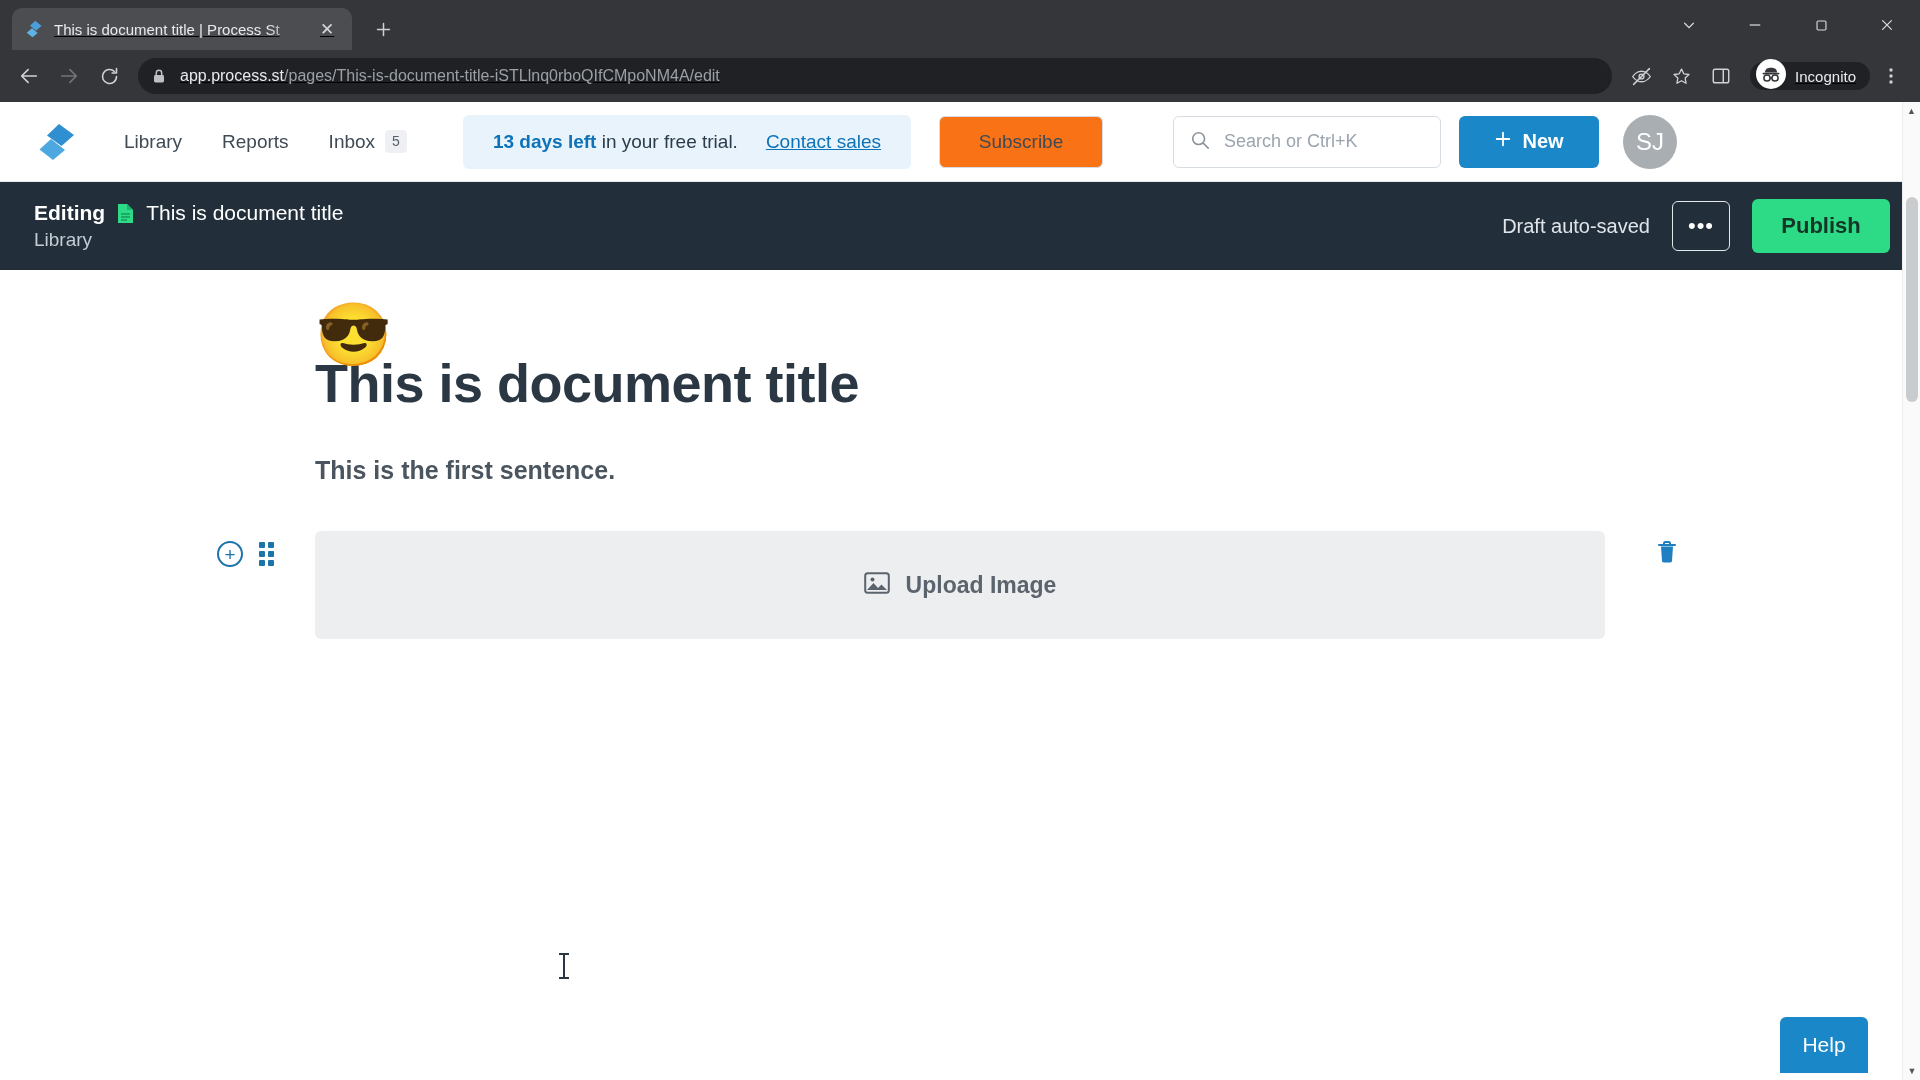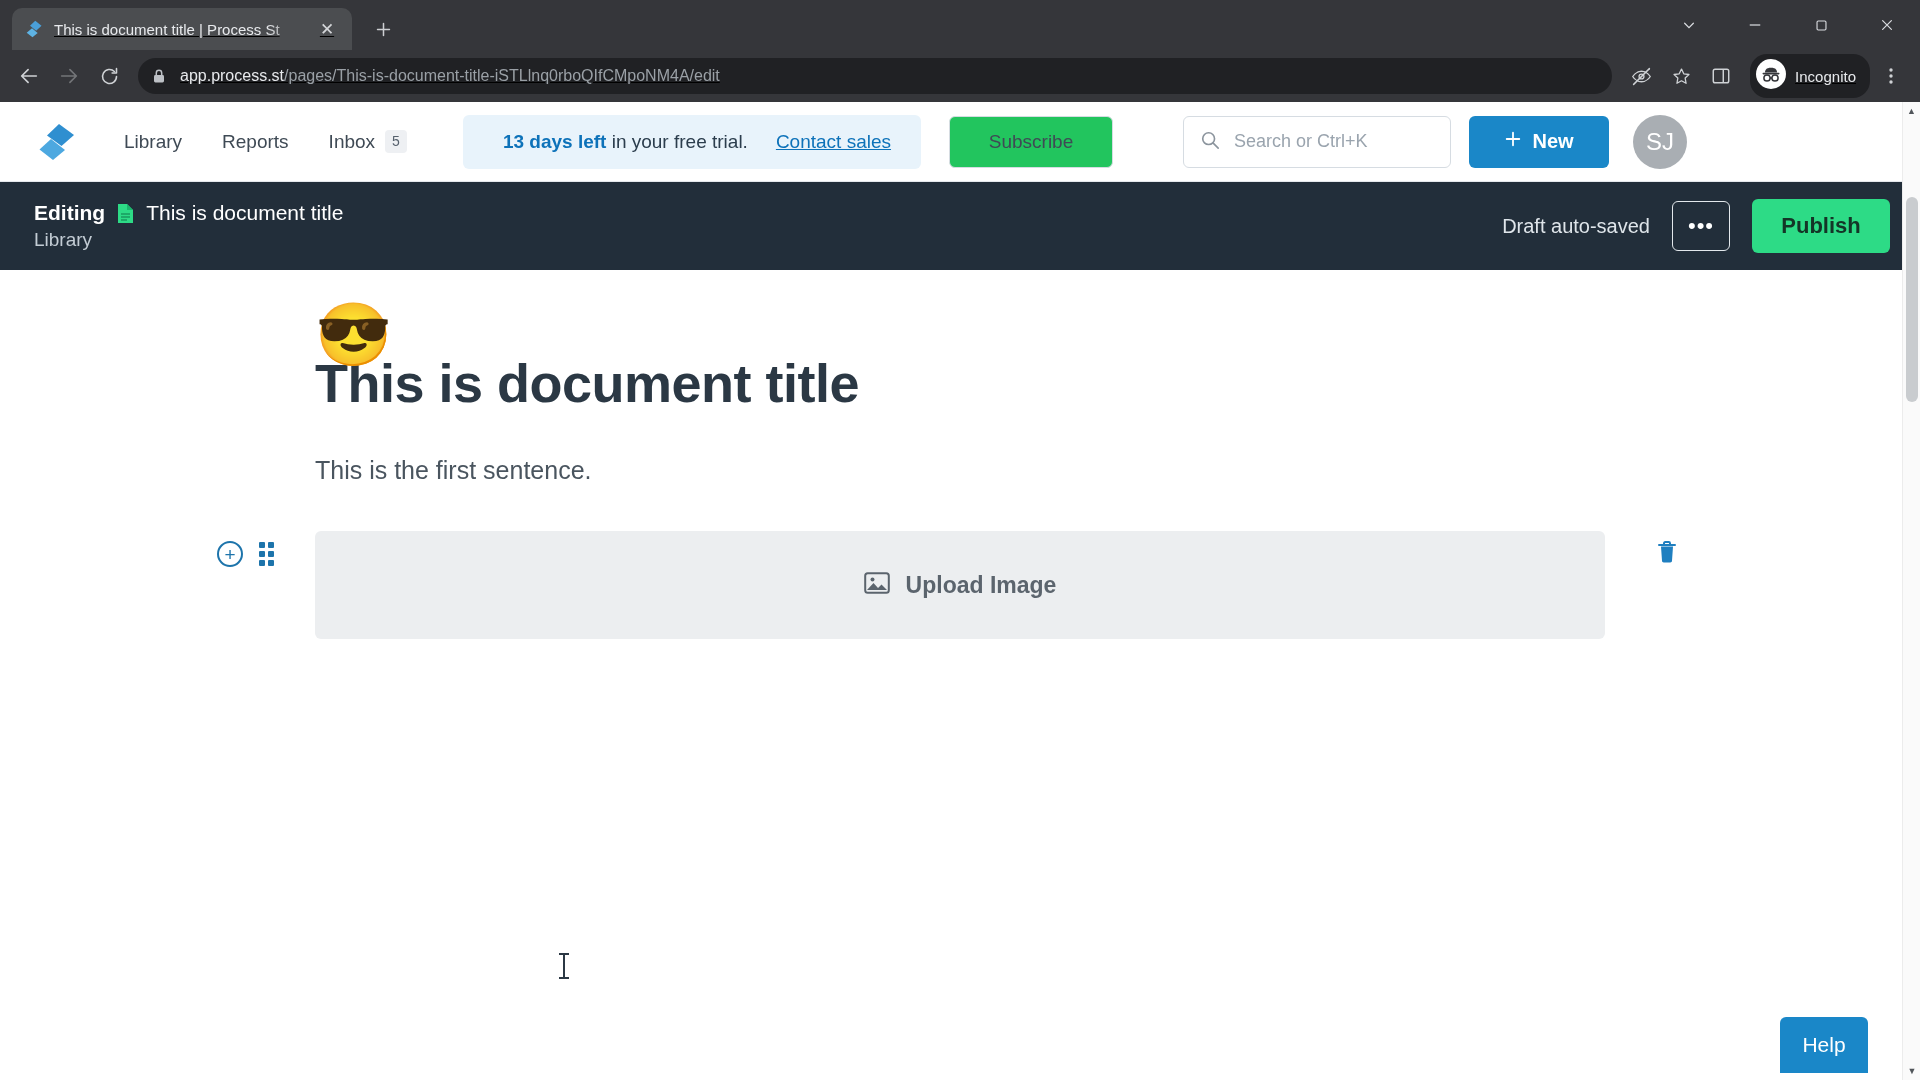--- a/index.html
+++ b/index.html
@@ -109,21 +109,21 @@
   }
   .omnibox-url b { color: #e8eaed; font-weight: 400; }
   .toolbar-icons { display: flex; align-items: center; gap: 2px; }
   .tb-icon {
     width: 38px; height: 38px;
     border-radius: 50%;
     display: flex; align-items: center; justify-content: center;
     color: #cfd2d5;
   }
   .incognito-pill {
-    height: 44px;
+    height: 28px;
     border-radius: 17px;
     background: #202124;
     display: flex;
     align-items: center;
     gap: 9px;
     padding: 0 14px 0 6px;
     margin-left: 8px;
   }
   .incognito-pill .ilabel { color: #e8eaed; font-size: 15px; }
 
@@ -169,32 +169,32 @@
     margin-left: 36px;
     background: #e8f3fb;
     border-radius: 6px;
     height: 54px;
     display: flex;
     align-items: center;
     gap: 28px;
     padding: 0 30px;
   }
   .trial-text { font-size: 19px; color: #2b3d4d; }
-  .trial-text b { color: #0d72b9; font-weight: 700; margin-left: 10px; }
+  .trial-text b { color: #0d72b9; font-weight: 700; }
   .trial-link {
     font-size: 19px; color: #0d72b9;
     text-decoration: underline;
   }
   .subscribe-btn {
     margin-left: 28px;
     height: 52px;
     min-width: 164px;
     border: 1px solid #d6dce2;
     border-radius: 6px;
-    background: #22c55e;
+    background: #f97316;
     font-size: 19px;
     color: #3f4a55;
     display: flex; align-items: center; justify-content: center;
   }
   .search-box {
     margin-left: 70px;
     width: 268px;
     height: 52px;
     border: 1px solid #d6dce2;
     border-radius: 6px;
@@ -305,20 +305,21 @@
     font-size: 54px;
     font-weight: 700;
     color: #2b3844;
     margin-top: 82px;
     letter-spacing: -0.5px;
   }
   .doc-para {
     font-size: 25px;
     color: #4a555f;
     margin-top: 42px;
+    font-weight: bold;
   }
 
   .block-wrap {
     position: relative;
     margin-top: 46px;
   }
   .block-tools {
     position: absolute;
     left: -98px;
     top: 10px;

